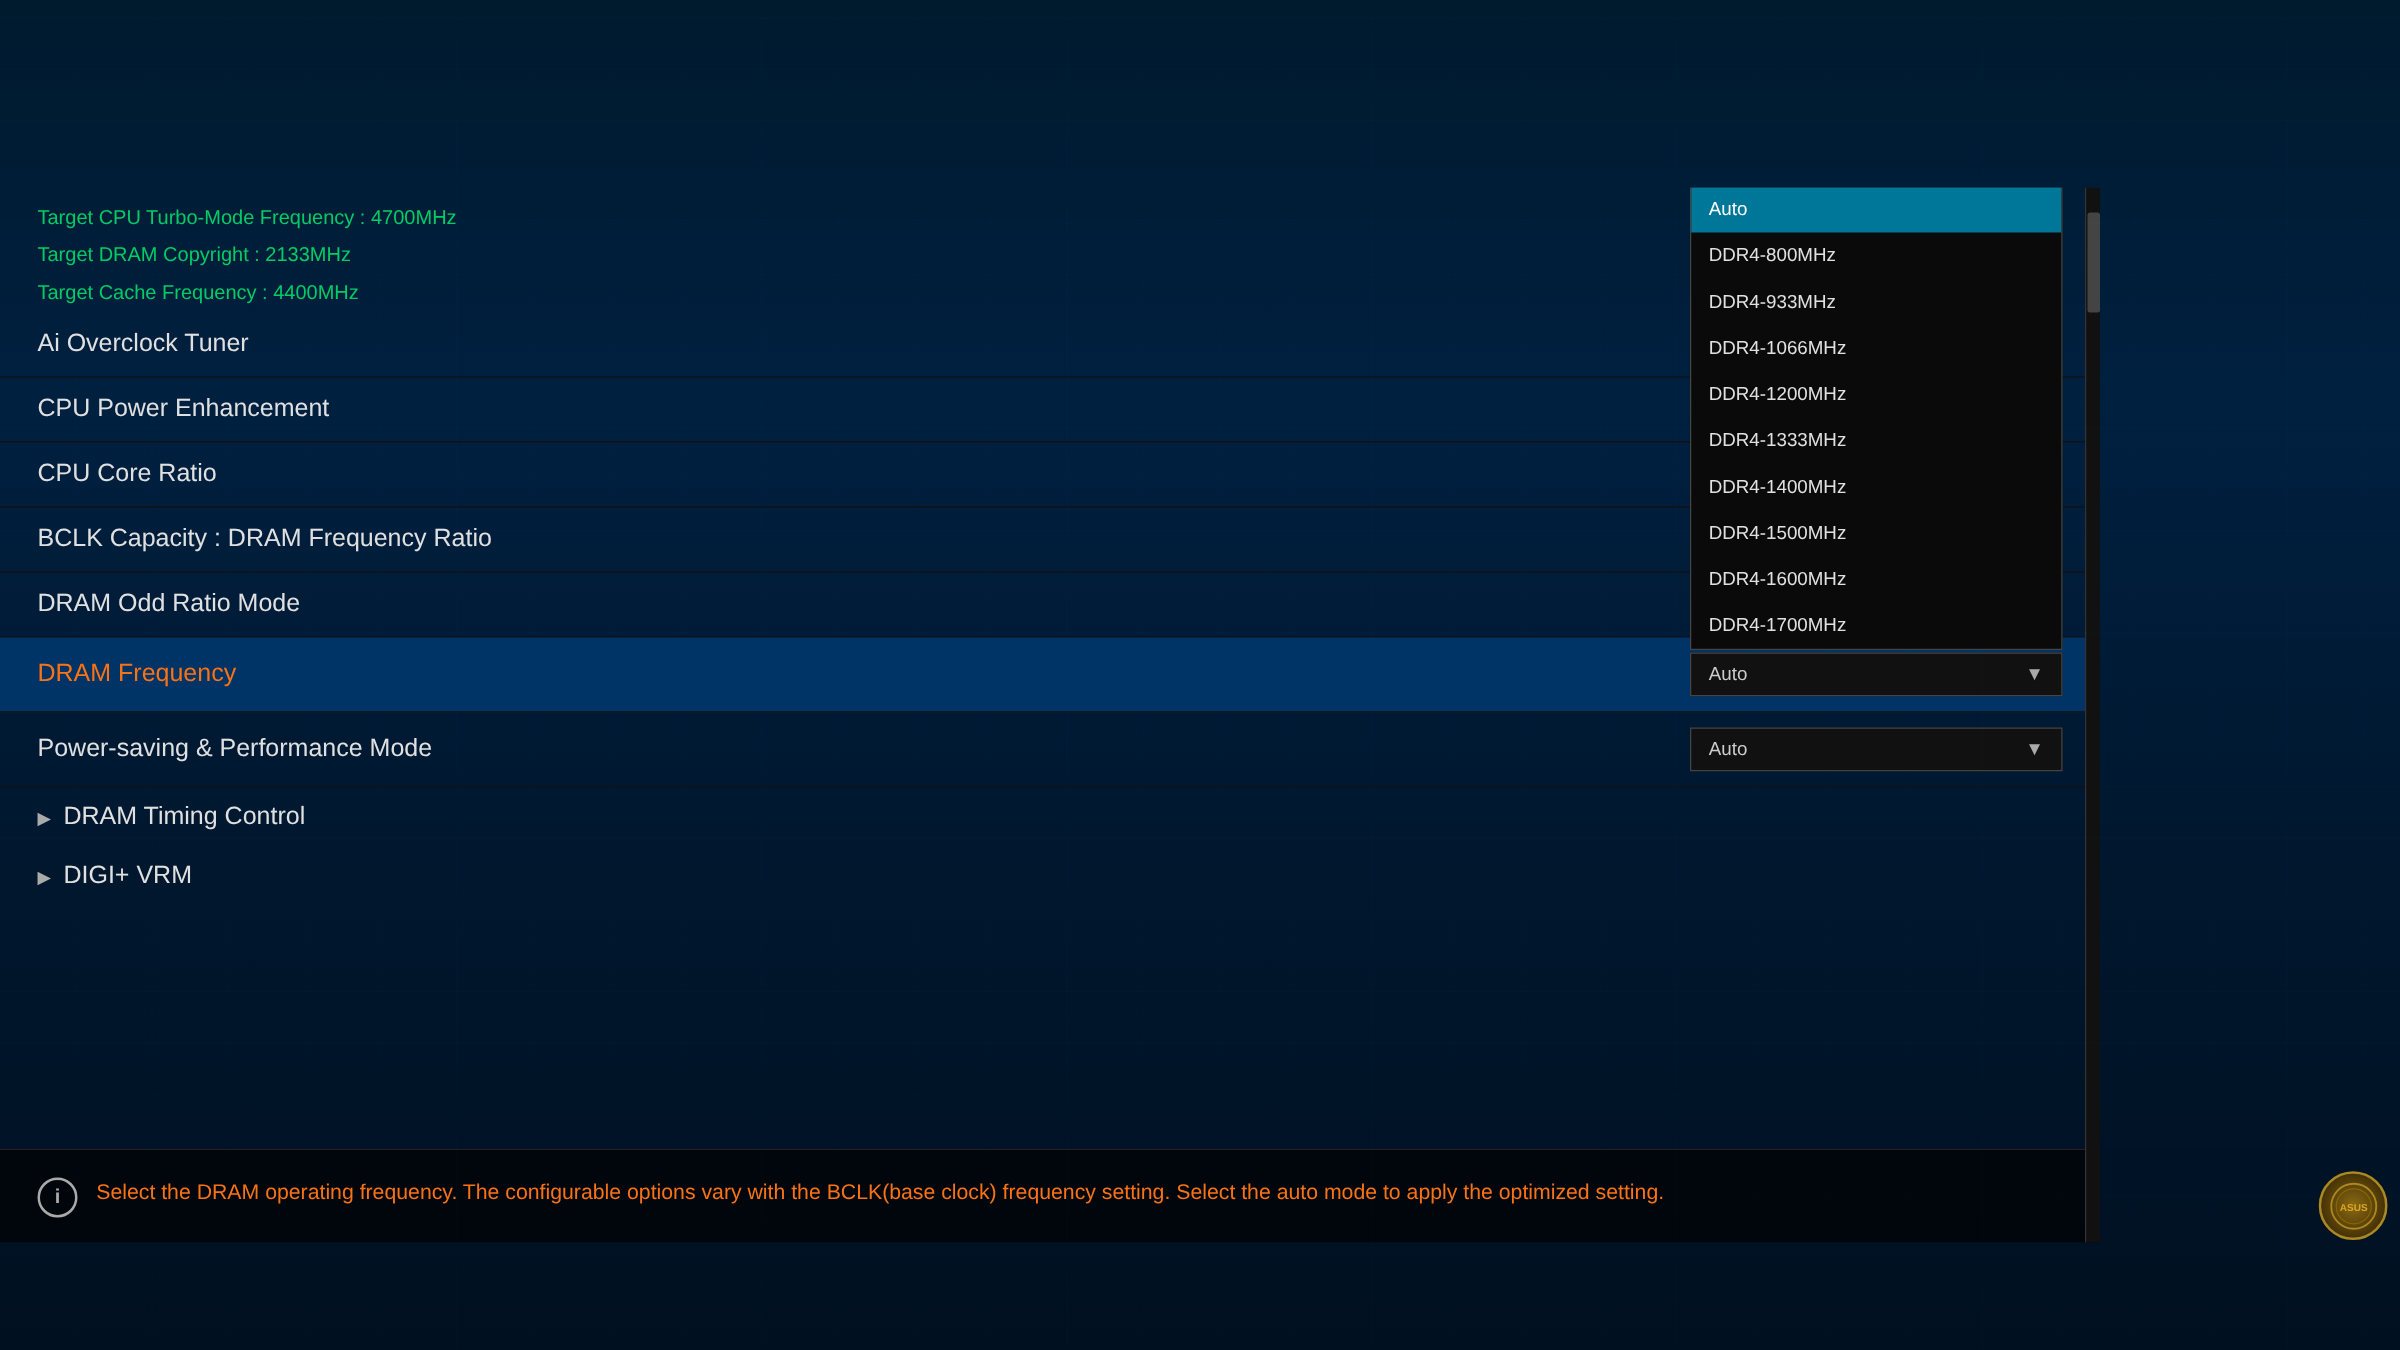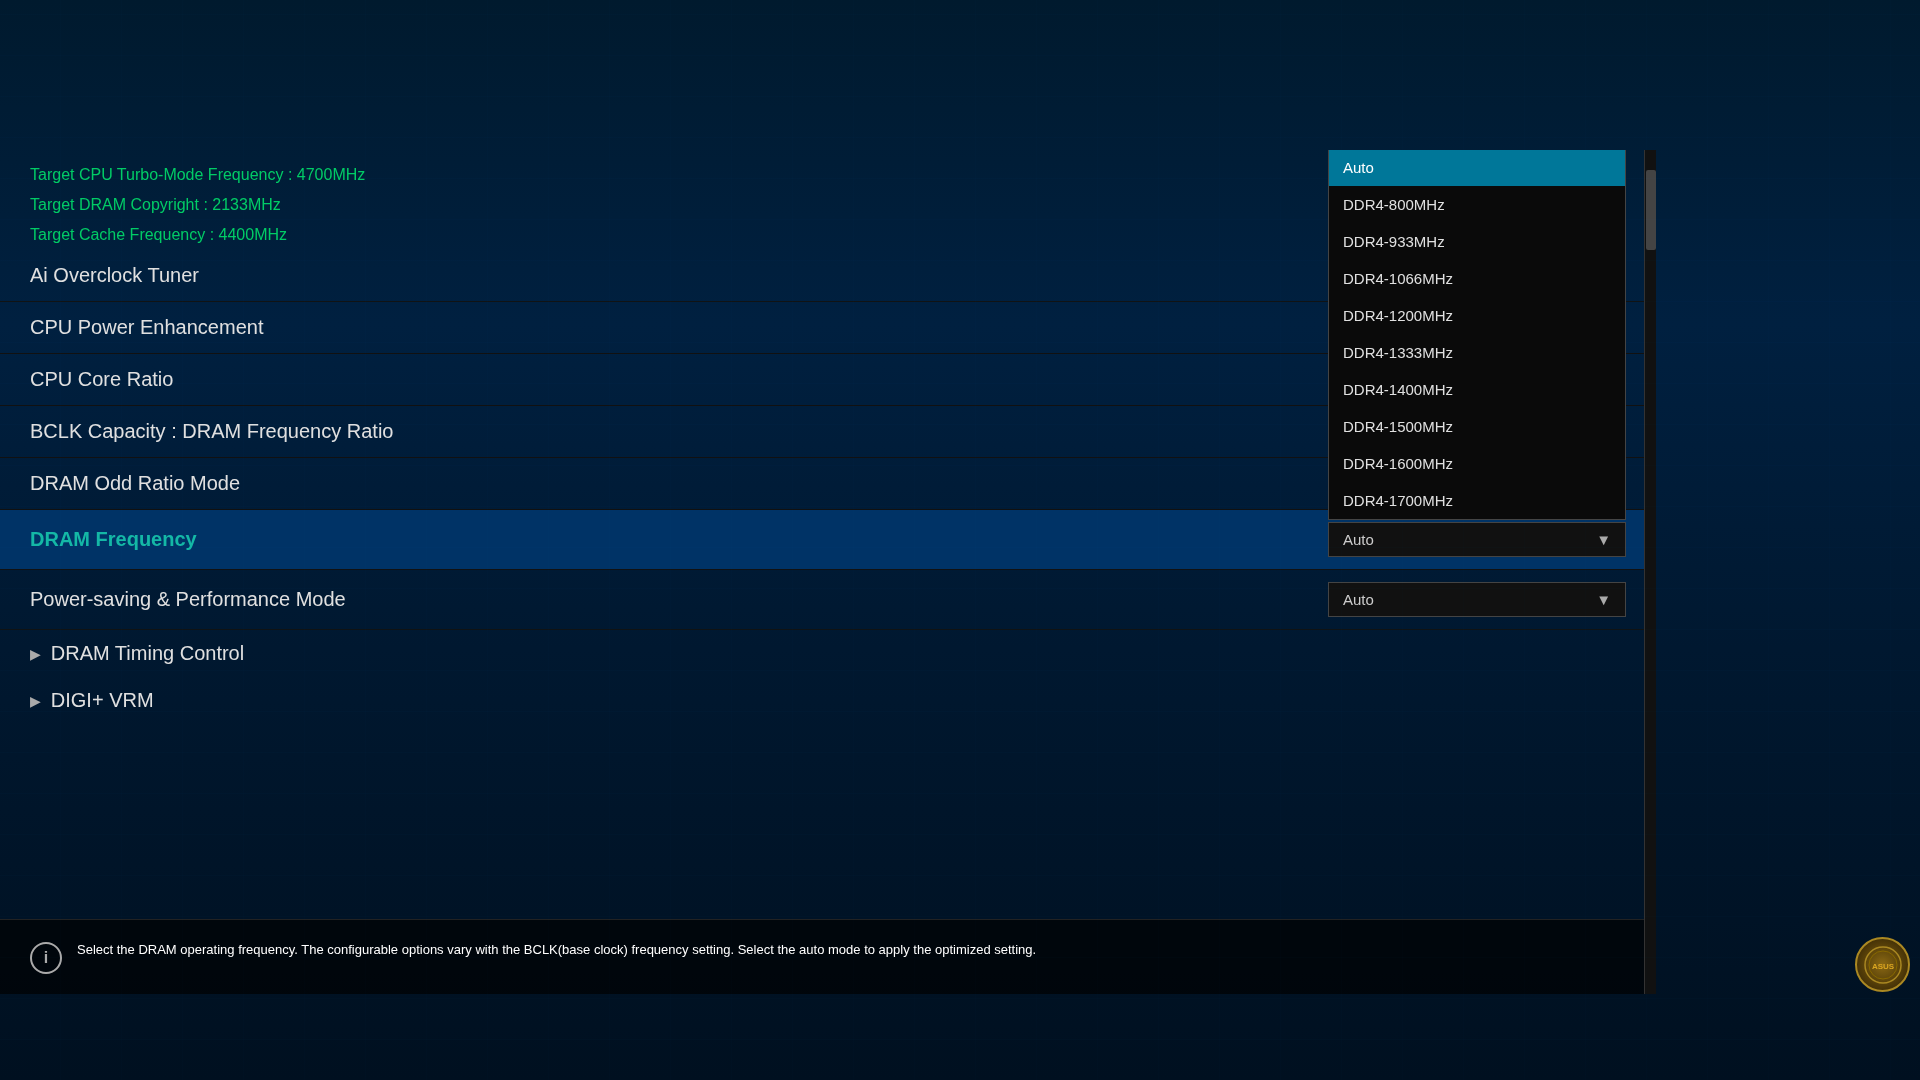--- a/index.html
+++ b/index.html
@@ -118,21 +118,20 @@
     .nav-item.active {
       color: #00ffff;
       border-bottom: 3px solid #00ffff;
     }
 
     
     .content-area {
       display: flex;
       flex: 1;
       overflow: hidden;
-      gap: 24px;
     }
 
     
     .main-panel {
       flex: 1;
       padding: 10px 0;
       position: relative;
       overflow: hidden;
     }
 
@@ -270,22 +269,22 @@
       align-items: center;
       justify-content: center;
       color: #aaa;
       font-size: 16px;
       font-weight: bold;
       flex-shrink: 0;
       margin-top: 2px;
     }
 
     .info-text {
-      color: #ffffff;
-      font-size: 13px;
+      color: #f97316;
+      font-size: 17px;
       line-height: 1.6;
     }
 
     
     .right-panel {
       width: 240px;
       background: #050510;
       border-left: 1px solid #00aaff33;
       padding: 15px;
       overflow-y: auto;
@@ -494,21 +493,21 @@
         <span class="setting-label">CPU Core Ratio</span>
       </div>
       <div class="setting-row">
         <span class="setting-label">BCLK Capacity : DRAM Frequency Ratio</span>
       </div>
       <div class="setting-row">
         <span class="setting-label">DRAM Odd Ratio Mode</span>
       </div>
 
       <div class="setting-row highlighted">
-        <span class="setting-label" style="color:#14b8a6;font-weight:bold;">DRAM Frequency</span>
+        <span class="setting-label" style="color:#f97316;font-weight:normal;">DRAM Frequency</span>
         <div class="dropdown-container">
 
           <div class="dropdown-menu" style="bottom:calc(100% + 2px);">
             <div class="dropdown-option selected">
               <span>Auto</span>
             </div>
             <div class="dropdown-option">
               <span>DDR4-800MHz</span>
             </div>
             <div class="dropdown-option">

